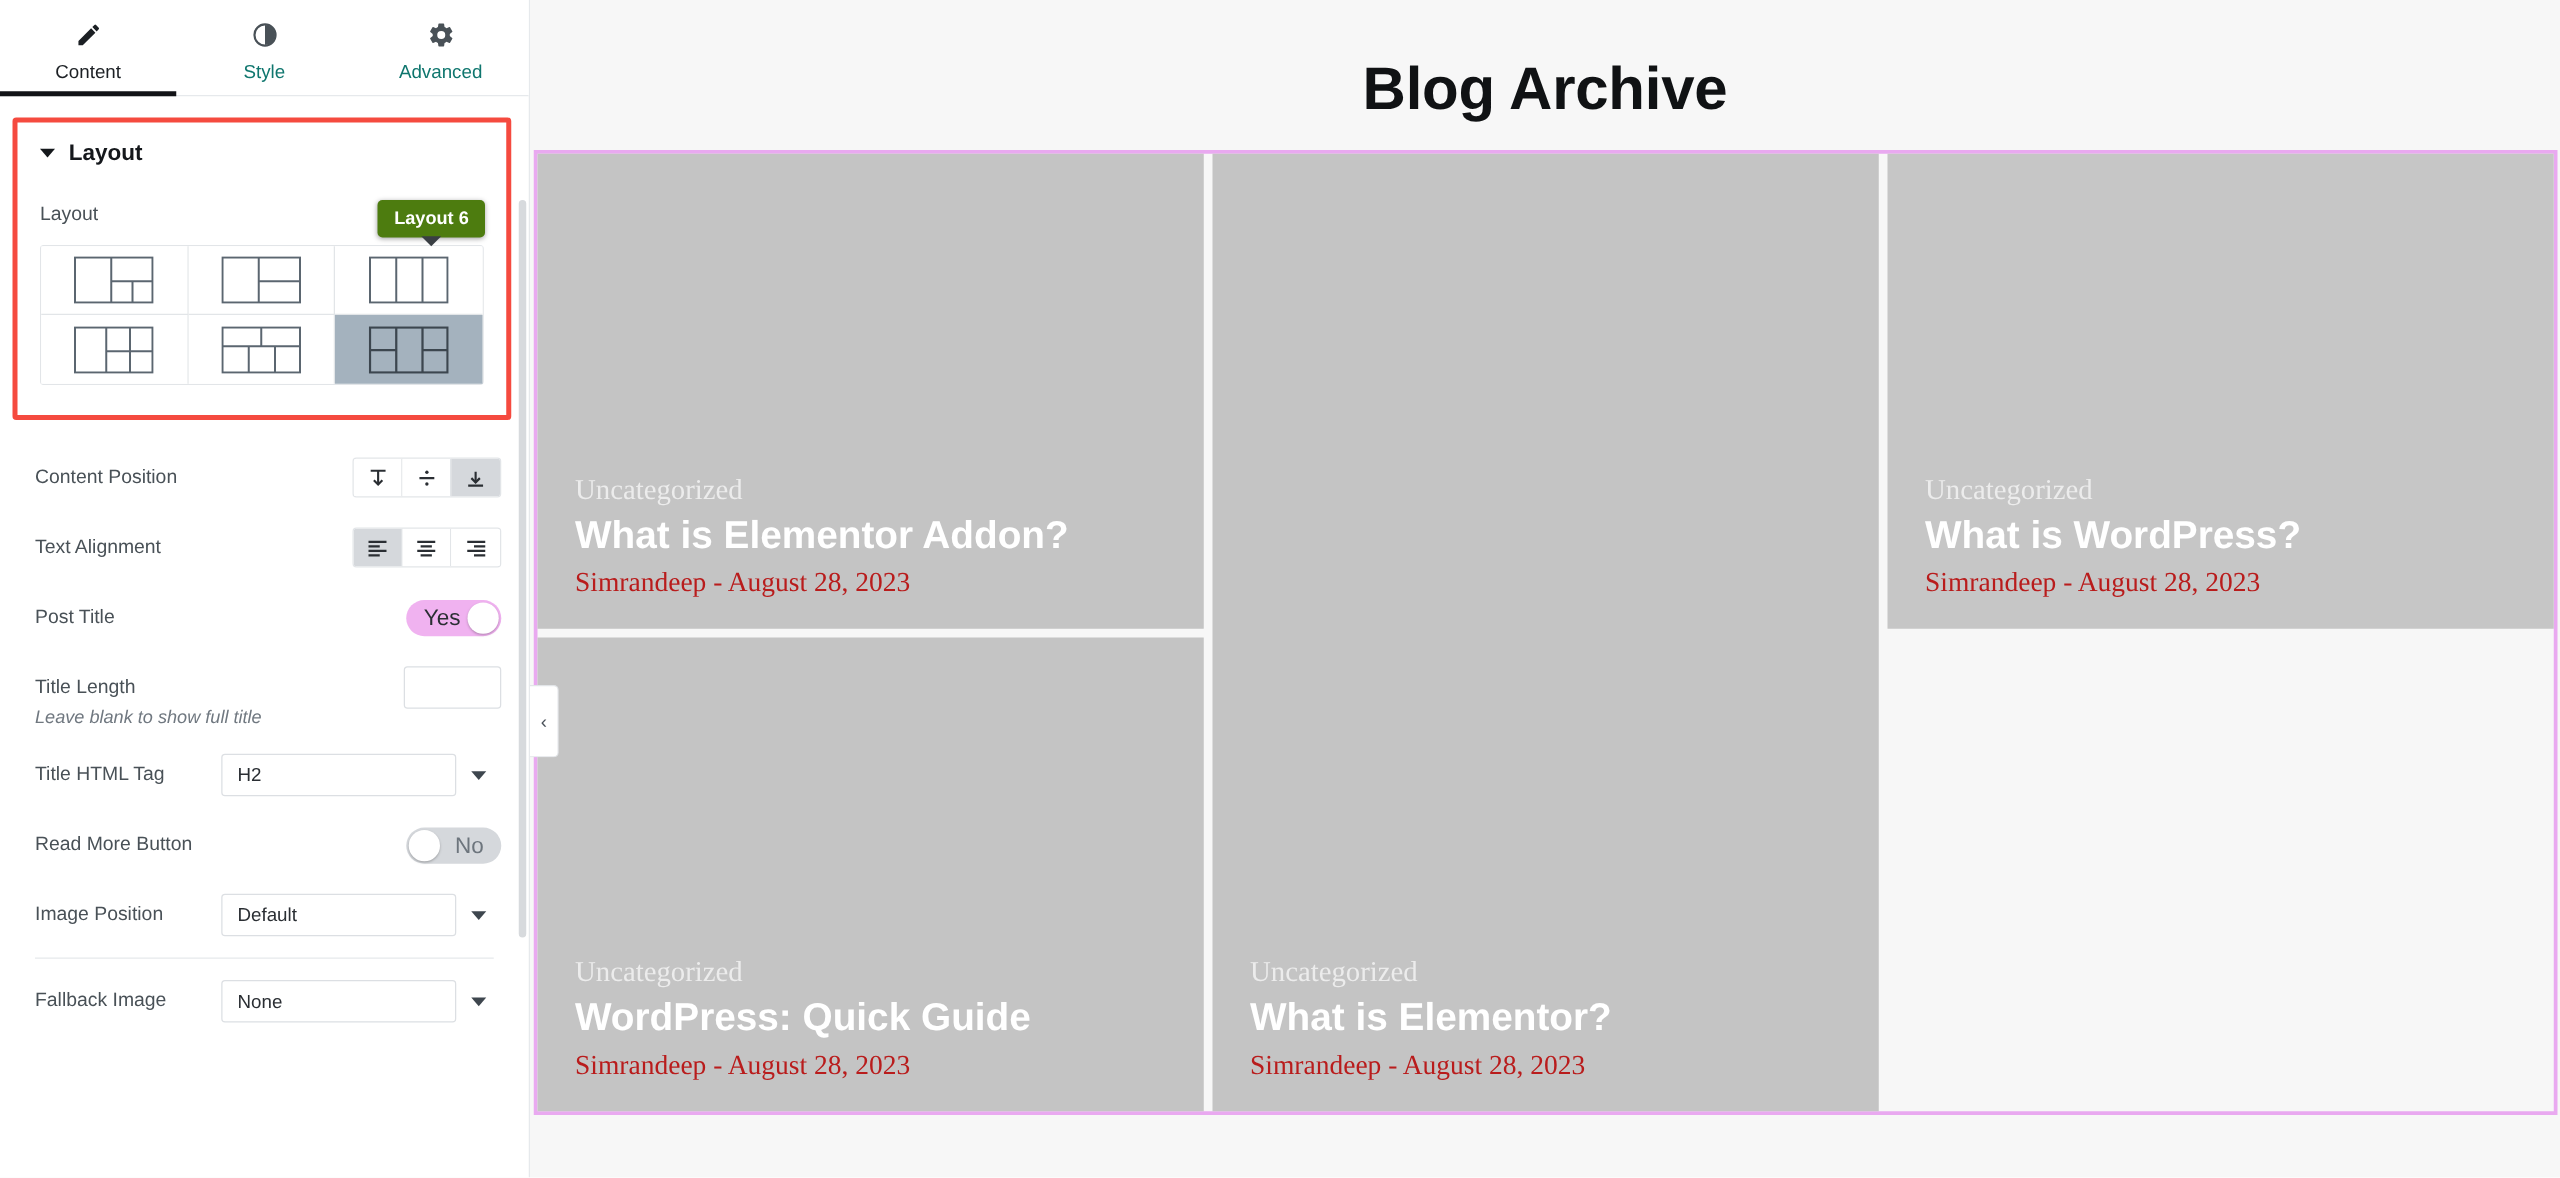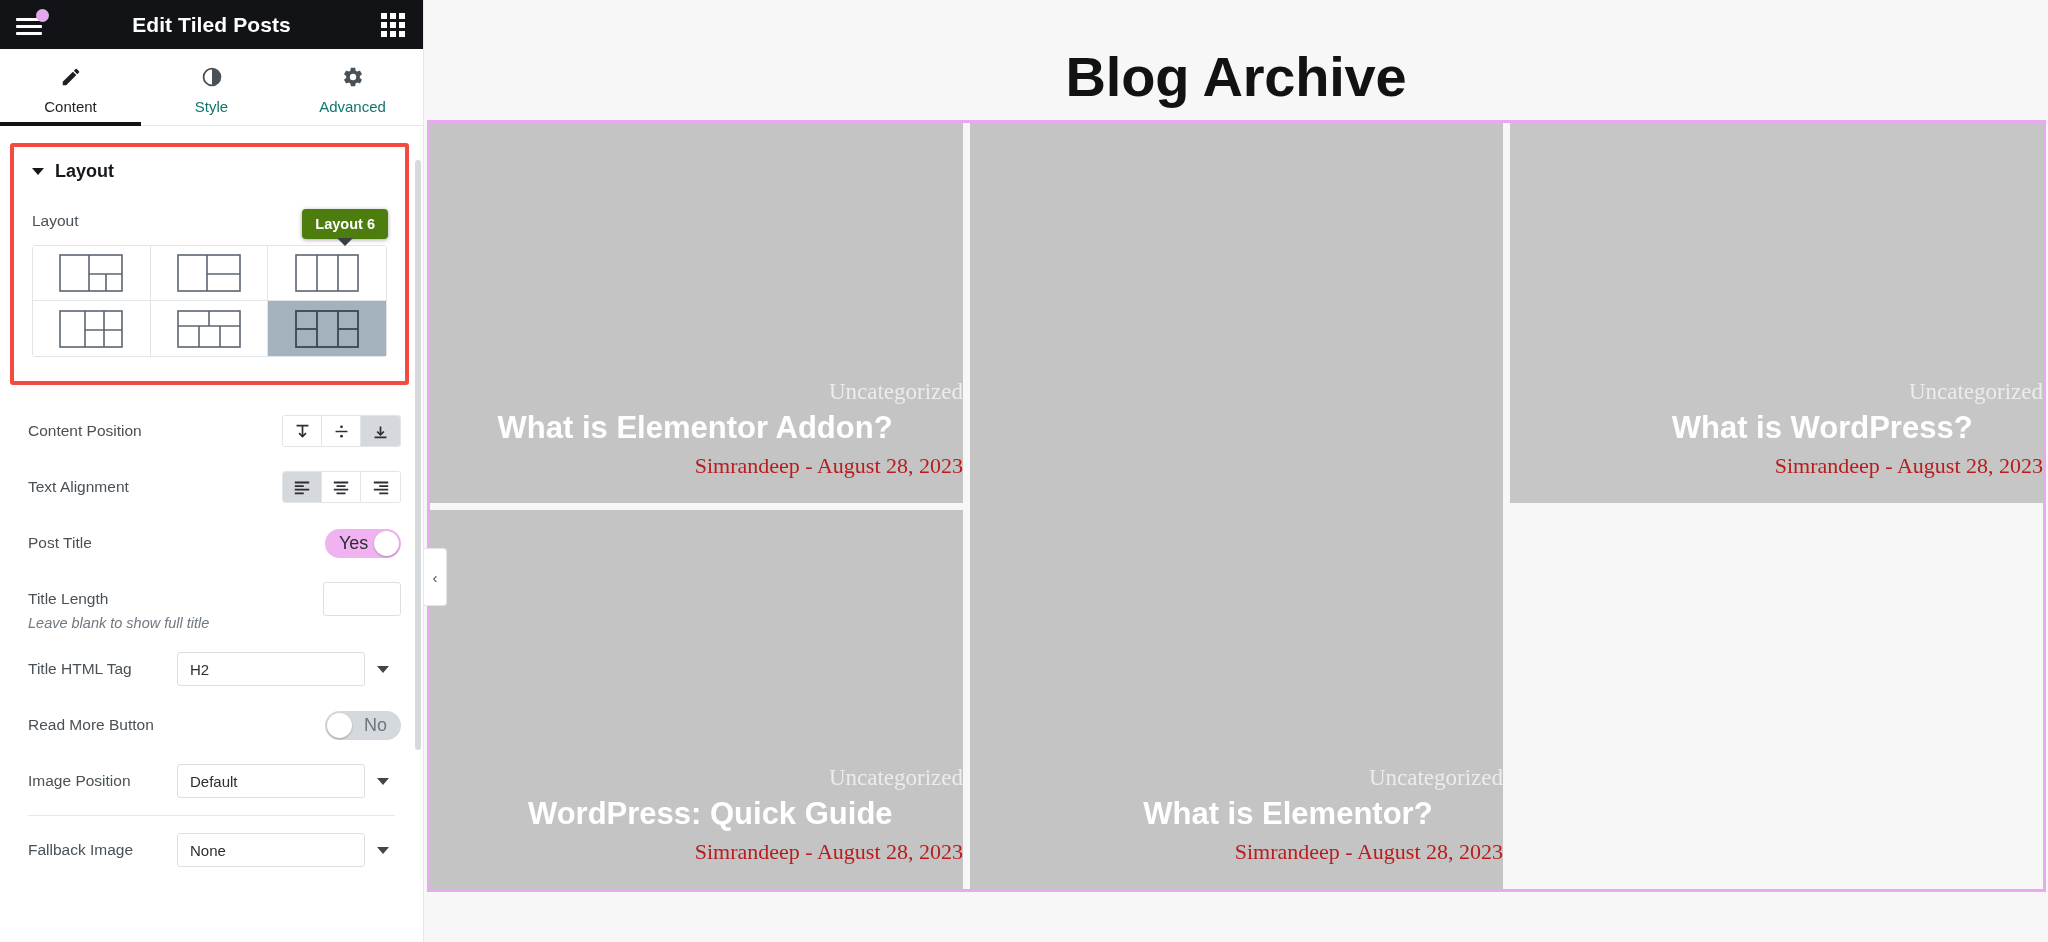--- a/index.html
+++ b/index.html
@@ -211,38 +211,37 @@
     cursor: pointer; z-index: 30;
     font-size: 15px; color: #4a5159;
   }
 
   
   #preview {
     flex: 1; position: relative; background: #f7f7f7;
     height: 942px; overflow: hidden;
   }
   #preview-title {
-    text-align: center; font-size: 56px; font-weight: bold;
+    text-align: center; font-size: 48px; font-weight: bold;
     color: #101214; padding-top: 44px; letter-spacing: -.2px;
     font-family: "Liberation Sans", sans-serif;
   }
   #tile-frame {
     position: absolute; left: 3px; right: 2px; top: 120px;
     border: 3px solid #e9a9f0;
     height: 772px;
     background: #f7f7f7;
   }
   #tile-grid {
     position: relative; width: 100%; height: 100%;
     display: grid;
     grid-template-columns: 1fr 1fr 1fr;
     grid-template-rows: 1fr 1fr;
     gap: 7px;
     padding: 0;
-    text-align: right;
   }
   .tile {
     background: #c4c4c4; position: relative;
     display: flex; flex-direction: column; justify-content: flex-end;
     padding: 0 0 24px 30px;
     overflow: hidden; cursor: pointer;
   }
   .tile .cat {
     color: #ececec; font-size: 23px;
     font-family: "Liberation Serif", serif;
@@ -262,40 +261,20 @@
   .tile-d { grid-column: 1; grid-row: 2; }
   .tile-c { background: #c6c6c6; }
 </style>
 </head>
 <body>
 
 <div id="app">
 
   <div id="panel">
 
-    <div id="panel-header">
-      <div class="hamburger">
-        <i></i>
-          <i></i>
-          <i></i>
-        <span class="dot"></span>
-      </div>
-      <div id="panel-title">Edit Tiled Posts</div>
-      <div id="apps-icon">
-        <span></span>
-          <span></span>
-          <span></span>
-        <span></span>
-          <span></span>
-          <span></span>
-        <span></span>
-          <span></span>
-          <span></span>
-      </div>
-    </div>
 
     <div id="tabs">
       <div class="tab active">
         <span class="tab-ico">
           <svg width="22" height="22" viewBox="0 0 24 24">
               <path fill="#1c2024" d="M3 17.25V21h3.75L17.81 9.94l-3.75-3.75L3 17.25zM20.71 7.04a1 1 0 0 0 0-1.41l-2.34-2.34a1 1 0 0 0-1.41 0l-1.83 1.83 3.75 3.75 1.83-1.83z"></path>
             </svg>
         </span>
         <span>Content</span>
       </div>

